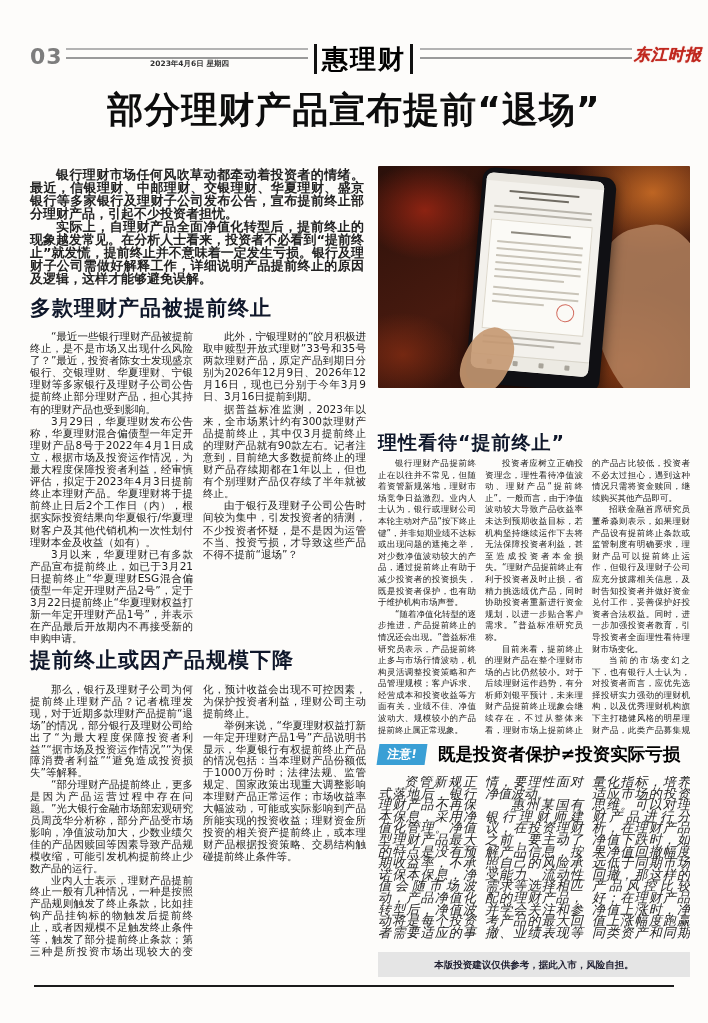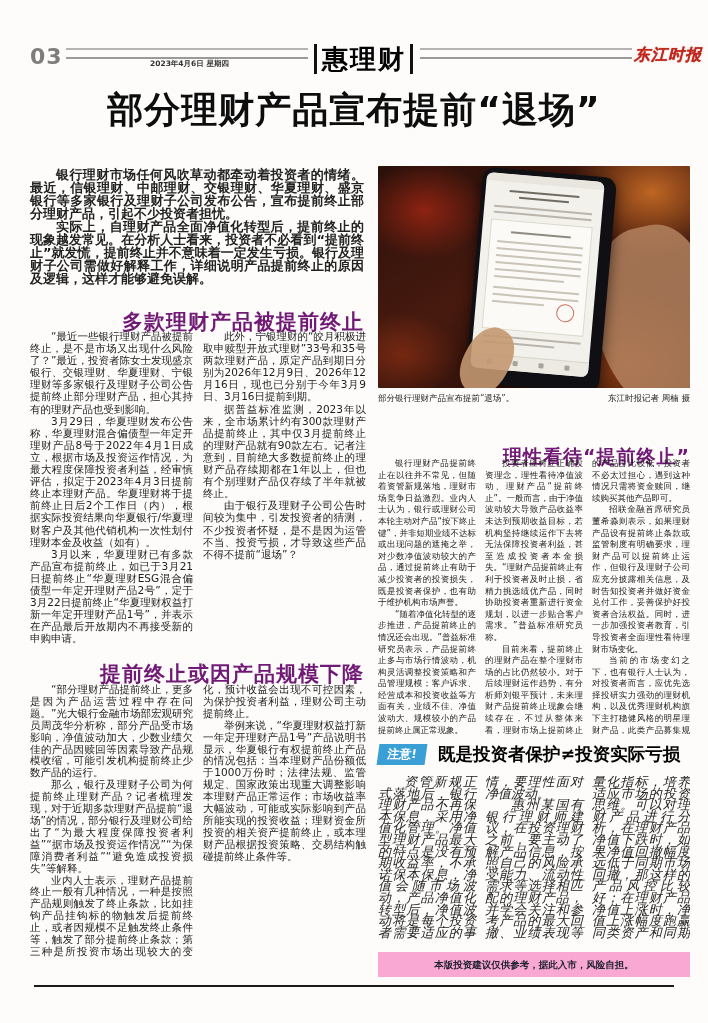--- a/index.html
+++ b/index.html
@@ -53,21 +53,21 @@
         border-radius:50%;opacity:.8;}
   .statusbar{position:absolute;left:0;top:0;width:100%;height:8px;background:#e8e5de;}
   .navrow{position:absolute;left:0;bottom:0;width:100%;height:14px;background:#eceae3;border-top:1px solid #d8d4c9;}
   .navdot{position:absolute;bottom:5px;width:5px;height:5px;background:#a8a49a;border-radius:1px;}
 
   .caption{position:absolute;left:378px;top:393px;width:312px;font-family:"DejaVu Serif",serif;
         font-size:8.5px;color:#222;}
   .caption .credit{float:right;}
 
   
-  .art-heading{position:absolute;text-align:right;font-weight:900;color:#701a75;margin-top:14px;}
+  .art-heading{position:absolute;text-align:left;font-weight:900;color:#0f172a;}
   .h-a1{left:30px;top:294px;width:334px;font-size:21px;letter-spacing:1px;}
   .h-a2{left:30px;top:646px;width:334px;font-size:21px;letter-spacing:1px;}
   .h-a3{left:378px;top:430px;width:312px;font-size:19px;letter-spacing:1px;}
 
   .art-body{position:absolute;text-align:justify;column-fill:auto;overflow:hidden;color:#1c1c1c;}
   .art-body p{margin:0;text-indent:2em;}
   .b-a1{left:30px;top:330px;width:336px;height:332px;column-count:2;column-gap:10px;
         font-size:10.5px;line-height:12.1px;}
   .b-a2{left:30px;top:684px;width:336px;height:284px;column-count:2;column-gap:10px;
         font-size:10.5px;line-height:11.9px;}
@@ -79,21 +79,21 @@
         color:#fff;font-size:12px;font-weight:bold;text-align:center;line-height:21px;
         transform:skewX(-8deg);}
   .notice-heading{position:absolute;left:438px;top:742px;width:252px;font-size:17.5px;font-weight:900;color:#000;}
   .notice-body{position:absolute;left:378px;top:776px;width:312px;height:170px;column-count:3;column-gap:9px;
         column-fill:auto;overflow:hidden;font-family:Liberation Serif, serif;font-style:italic;
         font-size:13px;line-height:11.6px;text-align:justify;color:#222;}
   .notice-body p{margin:0;text-indent:2em;}
   .notice-body p.author{text-indent:0;text-align:right;font-style:normal;font-weight:bold;}
 
   
-  .disclaimer{position:absolute;left:378px;top:952px;width:312px;height:25px;background:#f9a8d4;
+  .disclaimer{position:absolute;left:378px;top:952px;width:312px;height:25px;background:#e5e5e5;
         font-size:9.5px;font-weight:bold;color:#223;text-align:center;line-height:25px;}
   .bottom-rule{position:absolute;left:34px;top:985px;width:640px;height:2px;background:#1b1b1b;}
 </style>
 </head>
 <body>
 
 <div class="page">
 
   <div class="pagenum">03</div>
   <div class="hrule left"></div>
@@ -138,39 +138,35 @@
         <div class="navrow">
           <div class="navdot" style="left:16px;"></div>
           <div class="navdot" style="left:42px;"></div>
           <div class="navdot" style="left:68px;"></div>
           <div class="navdot" style="left:94px;"></div>
         </div>
       </div>
     </div>
     <div class="thumb"></div>
   </div>
-  <div class="caption">
-    <span>部分银行理财产品宣布提前“退场”。</span>
-    <span class="credit">东江时报记者 周楠 摄</span>
-  </div>
 
   <div class="art-heading h-a1">多款理财产品被提前终止</div>
   <div class="art-body b-a1">
     <p>“最近一些银行理财产品被提前终止，是不是市场又出现什么风险了？”最近，投资者陈女士发现盛京银行、交银理财、华夏理财、宁银理财等多家银行及理财子公司公告提前终止部分理财产品，担心其持有的理财产品也受到影响。</p>
     <p>3月29日，华夏理财发布公告称，华夏理财混合偏债型一年定开理财产品8号于2022年4月1日成立，根据市场及投资运作情况，为最大程度保障投资者利益，经审慎评估，拟定于2023年4月3日提前终止本理财产品。华夏理财将于提前终止日后2个工作日（内），根据实际投资结果向华夏银行/华夏理财客户及其他代销机构一次性划付理财本金及收益（如有）。</p>
     <p>3月以来，华夏理财已有多款产品宣布提前终止，如已于3月21日提前终止“华夏理财ESG混合偏债型一年定开理财产品2号”，定于3月22日提前终止“华夏理财权益打新一年定开理财产品1号”，并表示在产品最后开放期内不再接受新的申购申请。</p>
     <p>此外，宁银理财的“皎月积极进取申赎型开放式理财”33号和35号两款理财产品，原定产品到期日分别为2026年12月9日、2026年12月16日，现也已分别于今年3月9日、3月16日提前到期。</p>
     <p>据普益标准监测，2023年以来，全市场累计约有300款理财产品提前终止，其中仅3月提前终止的理财产品就有90款左右。记者注意到，目前绝大多数提前终止的理财产品存续期都在1年以上，但也有个别理财产品仅存续了半年就被终止。</p>
     <p>由于银行及理财子公司公告时间较为集中，引发投资者的猜测，不少投资者怀疑，是不是因为运管不当、投资亏损，才导致这些产品不得不提前“退场”？</p>
   </div>
 
   <div class="art-heading h-a2">提前终止或因产品规模下降</div>
   <div class="art-body b-a2">
+    <p>那么，银行及理财子公司为何提前终止理财产品？记者梳理发现，对于近期多款理财产品提前“退场”的情况，部分银行及理财公司给出了“为最大程度保障投资者利益”“据市场及投资运作情况”“为保障消费者利益”“避免造成投资损失”等解释。</p>
     <p>“部分理财产品提前终止，更多是因为产品运营过程中存在问题。”光大银行金融市场部宏观研究员周茂华分析称，部分产品受市场影响，净值波动加大，少数业绩欠佳的产品因赎回等因素导致产品规模收缩，可能引发机构提前终止少数产品的运行。</p>
-    <p>那么，银行及理财子公司为何提前终止理财产品？记者梳理发现，对于近期多款理财产品提前“退场”的情况，部分银行及理财公司给出了“为最大程度保障投资者利益”“据市场及投资运作情况”“为保障消费者利益”“避免造成投资损失”等解释。</p>
     <p>业内人士表示，理财产品提前终止一般有几种情况，一种是按照产品规则触发了终止条款，比如挂钩产品挂钩标的物触发后提前终止，或者因规模不足触发终止条件等，触发了部分提前终止条款；第三种是所投资市场出现较大的变化，预计收益会出现不可控因素，为保护投资者利益，理财公司主动提前终止。</p>
     <p>举例来说，“华夏理财权益打新一年定开理财产品1号”产品说明书显示，华夏银行有权提前终止产品的情况包括：当本理财产品份额低于1000万份时；法律法规、监管规定、国家政策出现重大调整影响本理财产品正常运作；市场收益率大幅波动，可能或实际影响到产品所能实现的投资收益；理财资金所投资的相关资产提前终止，或本理财产品根据投资策略、交易结构触碰提前终止条件等。</p>
 
   </div>
 
   <div class="art-heading h-a3">理性看待“提前终止”</div>
   <div class="art-body b-a3">
     <p>银行理财产品提前终止在以往并不常见，但随着资管新规落地，理财市场竞争日益激烈。业内人士认为，银行或理财公司本轮主动对产品“按下终止键”，并非短期业绩不达标或出现问题的遮掩之举，对少数净值波动较大的产品，通过提前终止有助于减少投资者的投资损失，既是投资者保护，也有助于维护机构市场声誉。</p>
     <p>“随着净值化转型的逐步推进，产品提前终止的情况还会出现。”普益标准研究员表示，产品提前终止多与市场行情波动，机构灵活调整投资策略和产品管理规模；客户诉求、经营成本和投资收益等方面有关，业绩不佳、净值波动大、规模较小的产品提前终止属正常现象。</p>
     <p>投资者应树立正确投资理念，理性看待净值波动、理财产品“提前终止”。一般而言，由于净值波动较大导致产品收益率未达到预期收益目标，若机构坚持继续运作下去将无法保障投资者利益，甚至造成投资者本金损失。“理财产品提前终止有利于投资者及时止损，省精力挑选绩优产品，同时协助投资者重新进行资金规划，以进一步贴合客户需求。”普益标准研究员称。</p>

